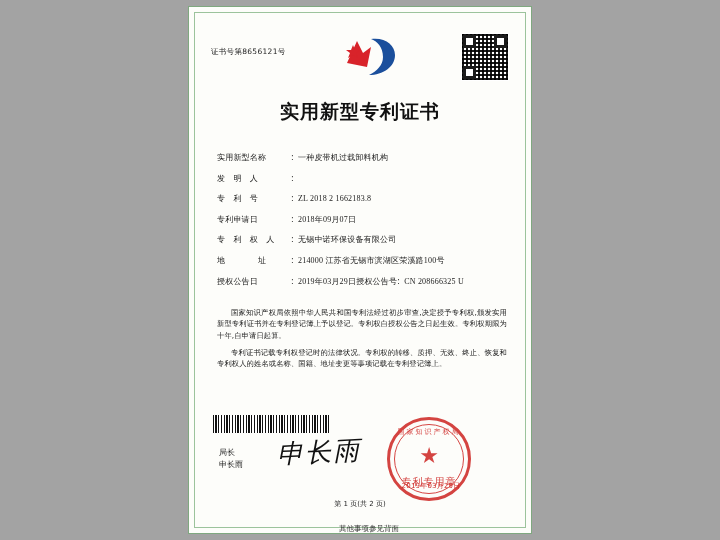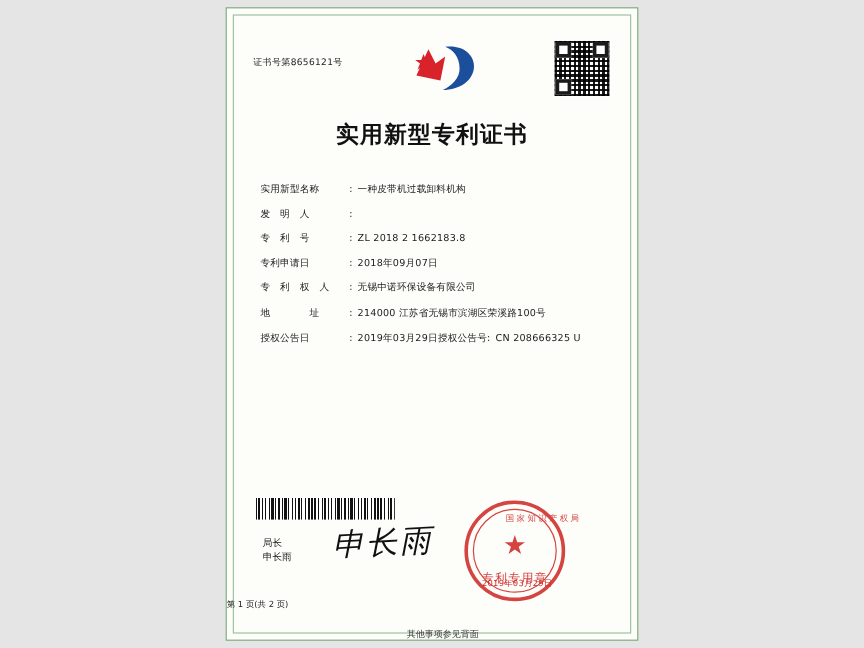--- a/index.html
+++ b/index.html
@@ -12,21 +12,21 @@
     height: 540px;
     overflow: hidden;
     font-family: "DejaVu Sans", "Liberation Sans", sans-serif;
   }
 
   
   .page {
     position: relative;
     width: 720px;
     height: 540px;
-    background: #e5e5e5;
+    background: #a3a3a3;
   }
   .certificate {
     position: absolute;
     left: 188px;
     top: 6px;
     width: 344px;
     height: 528px;
     background: #fdfdfa;
     border: 1px solid #7fa87f;
     box-sizing: border-box;
@@ -126,20 +126,21 @@
     flex: none;
     letter-spacing: 0.2px;
   }
   .fcolon {
     width: 7px;
     flex: none;
   }
   .fvalue {
     flex: 1;
     letter-spacing: 0.2px;
+    font-family: Liberation Serif, serif;
   }
   .frow.split .fvalue { flex: none; }
   .frow.split .flabel2 {
     letter-spacing: 0.2px;
   }
 
   
   .body-text {
     position: absolute;
     left: 28px;
@@ -222,21 +223,20 @@
   }
   .seal .seal-top-text {
     position: absolute;
     left: 0;
     top: 7px;
     width: 100%;
     text-align: center;
     font-size: 7px;
     color: #cf2b28;
     letter-spacing: 2px;
-    margin-left: 24px;
   }
   .seal .seal-bottom-text {
     position: absolute;
     left: 0;
     bottom: 9px;
     width: 100%;
     text-align: center;
     font-size: 10px;
     color: #cf2b28;
     letter-spacing: 1px;
@@ -251,21 +251,21 @@
     color: #cf2b28;
     letter-spacing: 0.2px;
   }
 
   
   .page-num {
     position: absolute;
     left: 0;
     bottom: 24px;
     width: 100%;
-    text-align: left;
+    text-align: center;
     font-size: 7px;
     color: #222;
   }
   .outside-note {
     position: absolute;
     left: 9px;
     bottom: 6px;
     width: 720px;
     text-align: center;
     font-size: 7.5px;
@@ -329,20 +329,24 @@
       <div class="frow split">
         <span class="flabel">授权公告日</span>
         <span class="fcolon">:</span>
         <span class="fvalue">2019年03月29日</span>
         <span class="flabel2">授权公告号</span>
         <span class="fcolon">:</span>
         <span class="fvalue">CN 208666325 U</span>
       </div>
     </div>
 
+    <div class="body-text">
+      <p>国家知识产权局依照中华人民共和国专利法经过初步审查,决定授予专利权,颁发实用新型专利证书并在专利登记簿上予以登记。专利权自授权公告之日起生效。专利权期限为十年,自申请日起算。</p>
+      <p>专利证书记载专利权登记时的法律状况。专利权的转移、质押、无效、终止、恢复和专利权人的姓名或名称、国籍、地址变更等事项记载在专利登记簿上。</p>
+    </div>
 
     <div class="barcode"></div>
 
     <div class="sig-label">
       <div>局长</div>
       <div>申长雨</div>
     </div>
     <div class="sig-script">申长雨</div>
 
     <div class="seal">

